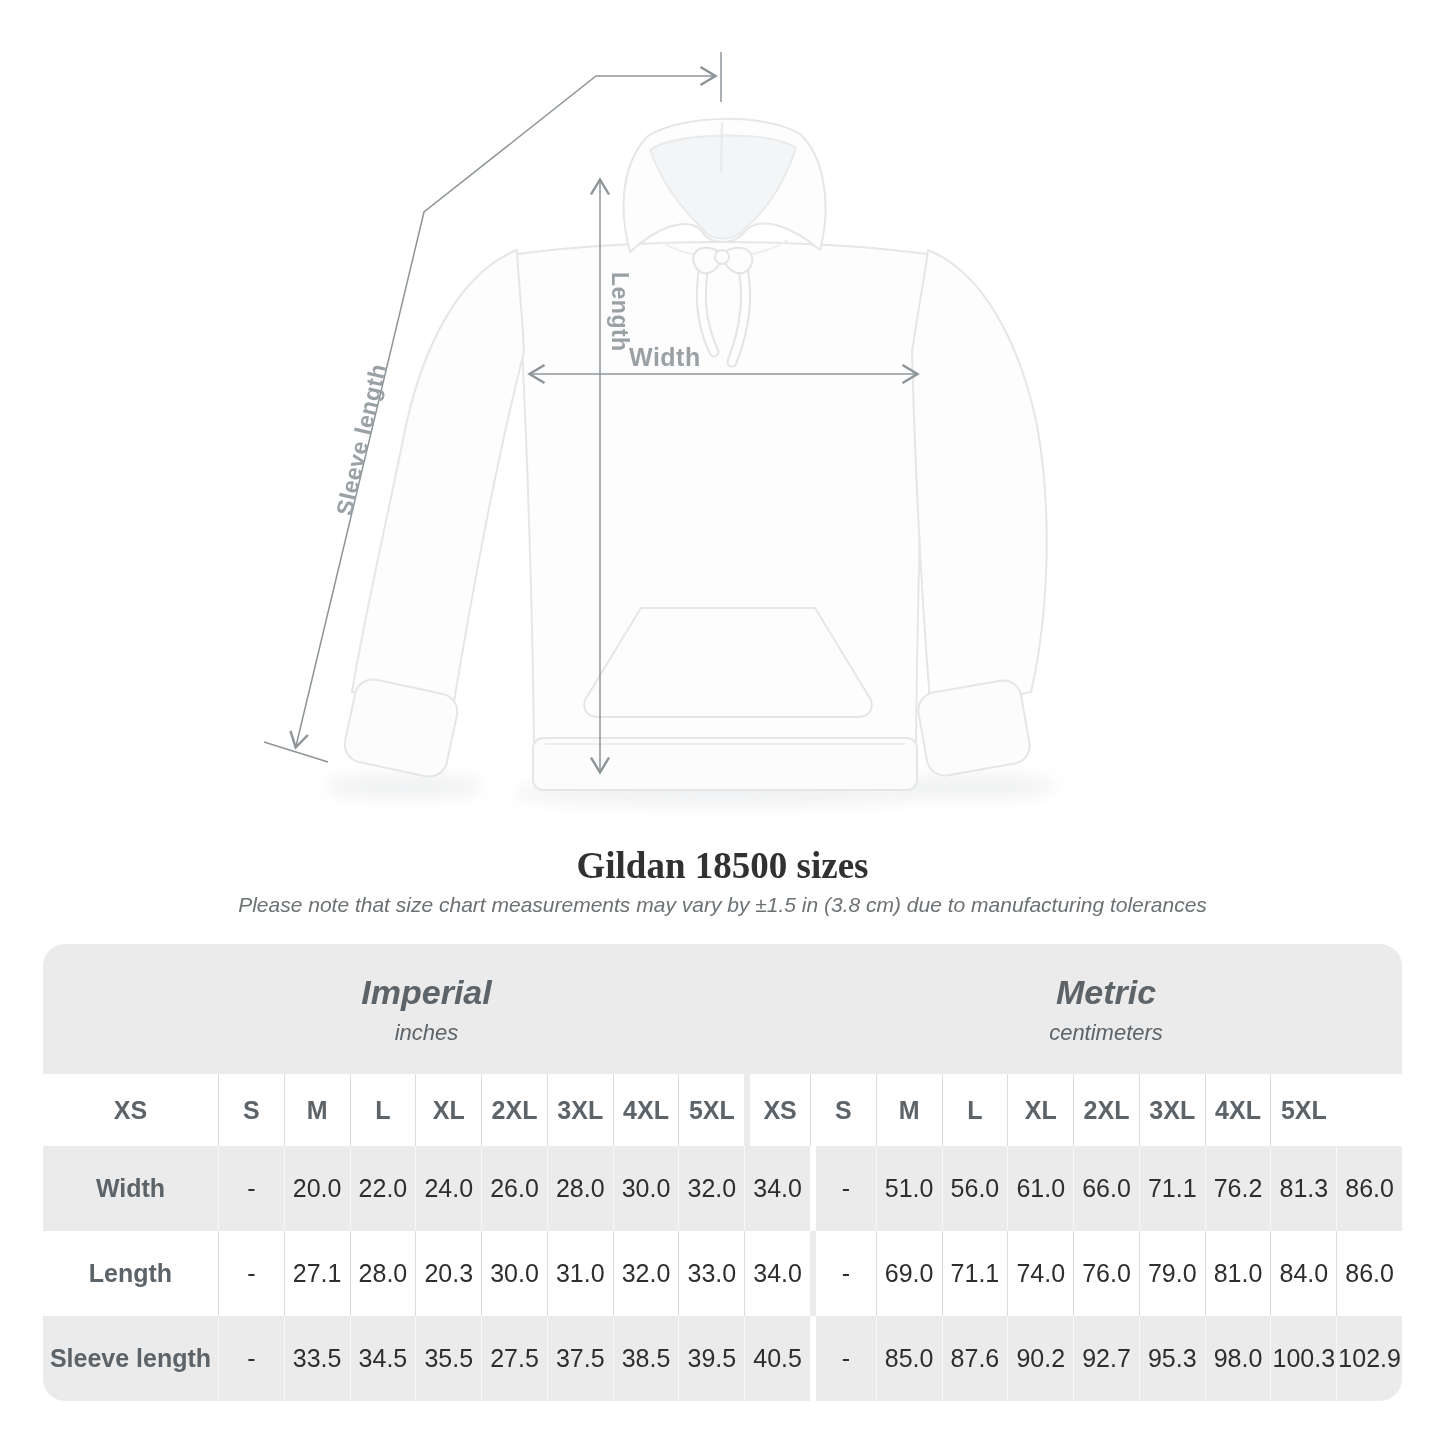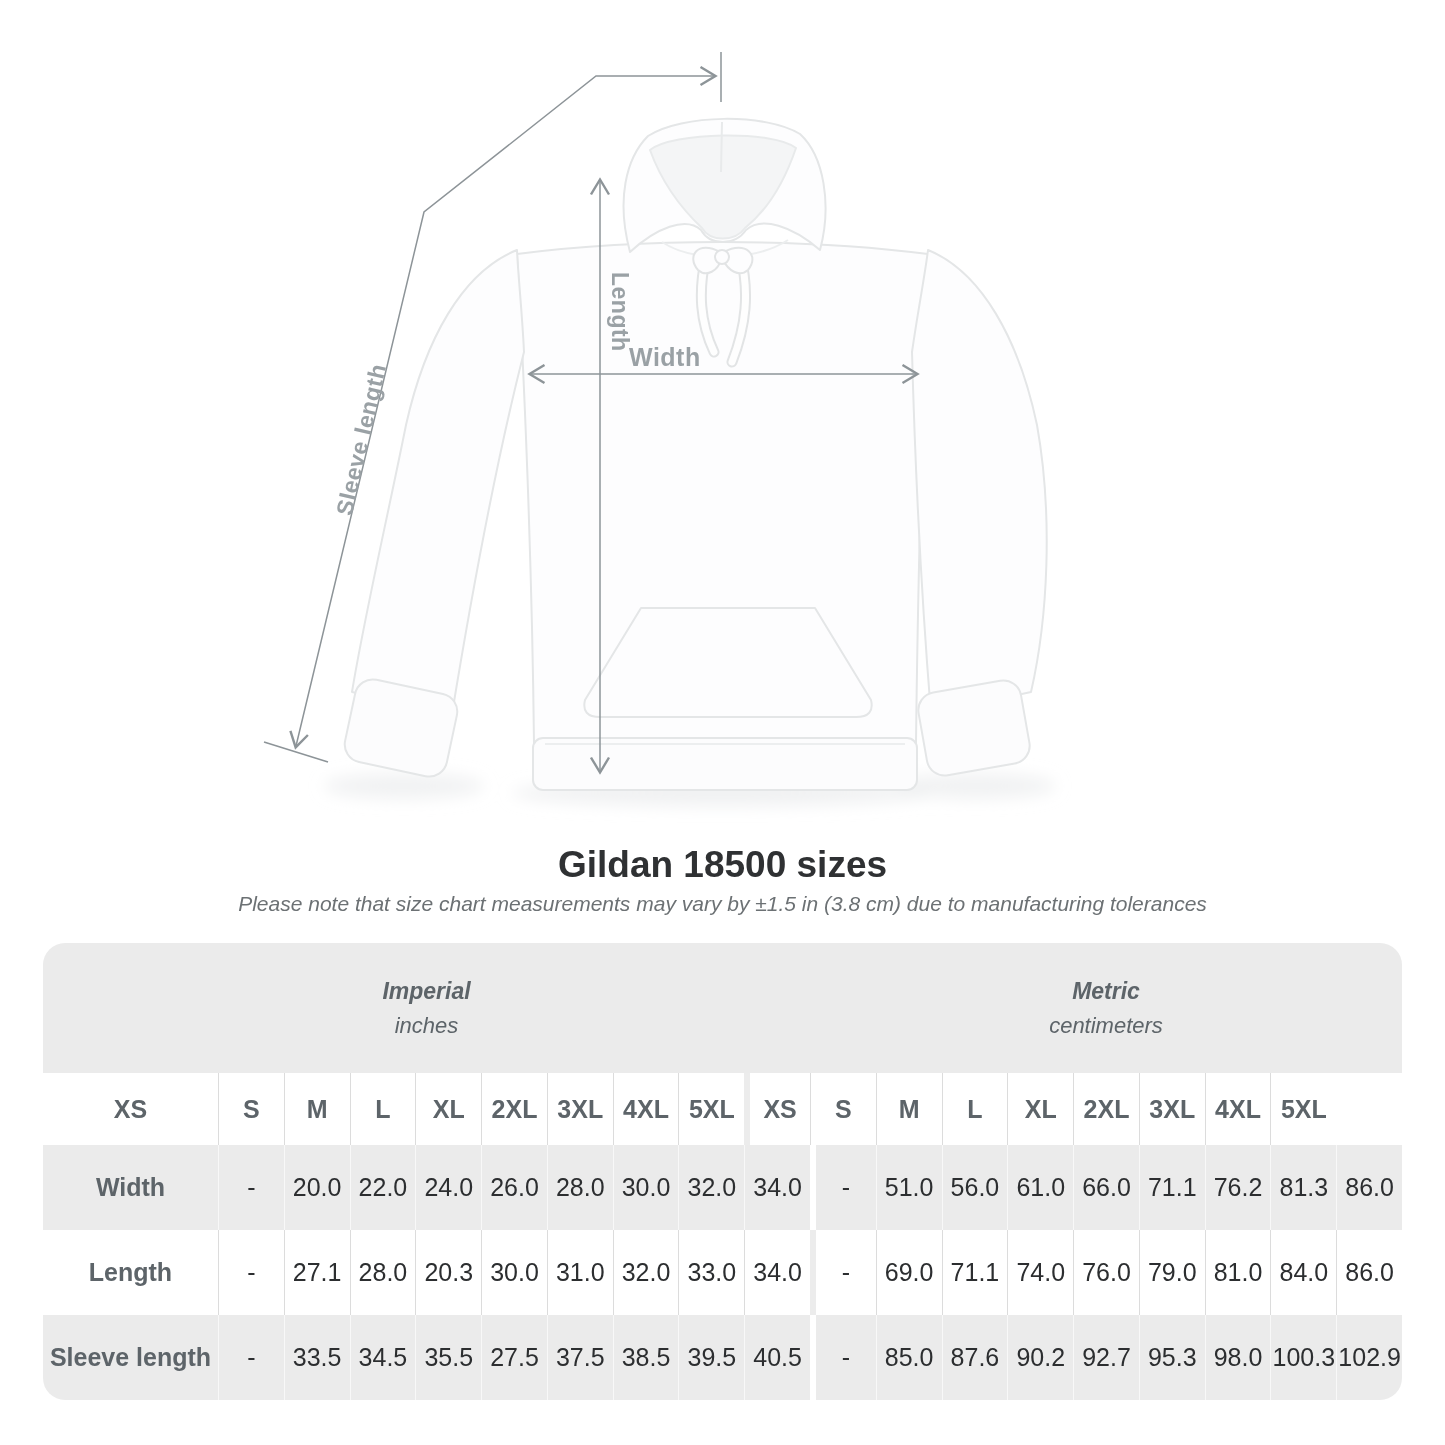--- a/index.html
+++ b/index.html
@@ -9,28 +9,28 @@
   
   .hero{position:relative;width:1445px;height:828px;}
   .hero svg{position:absolute;left:0;top:0;}
   .mlabel{position:absolute;color:#9aa1a5;font-weight:bold;font-size:23px;letter-spacing:.5px;white-space:nowrap;}
   .mlabel.len{left:633px;top:272px;transform-origin:0 0;transform:rotate(90deg);}
   .mlabel.wid{left:629px;top:343px;font-size:25px;}
   .mlabel.slv{left:331px;top:512px;transform-origin:0 0;transform:rotate(-77deg);}
 
   
   .title-block{text-align:center;}
-  .title-block h1{margin:16px 0 6px 0;font-size:37px;color:#2f3133;font-weight:bold;}
+  .title-block h1{margin:16px 0 6px 0;font-size:37px;color:#2f3133;font-weight:bold;font-family:Liberation Serif, serif;}
   .title-block p{margin:0 0 27px 0;font-size:21px;color:#6c7174;font-style:italic;}
 
   
   .size-table{margin:0 43px;border-radius:22px;overflow:hidden;background:#fff;}
   .band{display:grid;grid-template-columns:56.44% 43.56%;background:#ebebeb;height:130px;}
   .band-cell{display:flex;flex-direction:column;align-items:center;justify-content:center;color:#5d6469;}
-  .band-name{font-size:23px;font-weight:bold;font-style:italic;}
+  .band-name{font-size:34px;font-weight:bold;font-style:italic;}
   .band-unit{font-size:22px;font-style:italic;margin-top:8px;}
   .trow{display:grid;grid-template-columns:175px repeat(18,1fr);}
   .trow.size-row{height:72px;background:#fff;}
   .trow.drow{height:85px;background:#fff;}
   .trow.drow.alt{background:#ebebeb;}
   .cell{display:flex;align-items:center;justify-content:center;text-align:center;
         font-size:25px;color:#2c2e30;border-left:1px solid #dcdcdc;min-width:0;}
   .trow .cell:first-child{border-left:none;}
   .trow.alt .cell{border-left-color:#f8f8f8;}
   .cell.rlabel,.cell.shead{font-weight:bold;color:#5d6469;}

